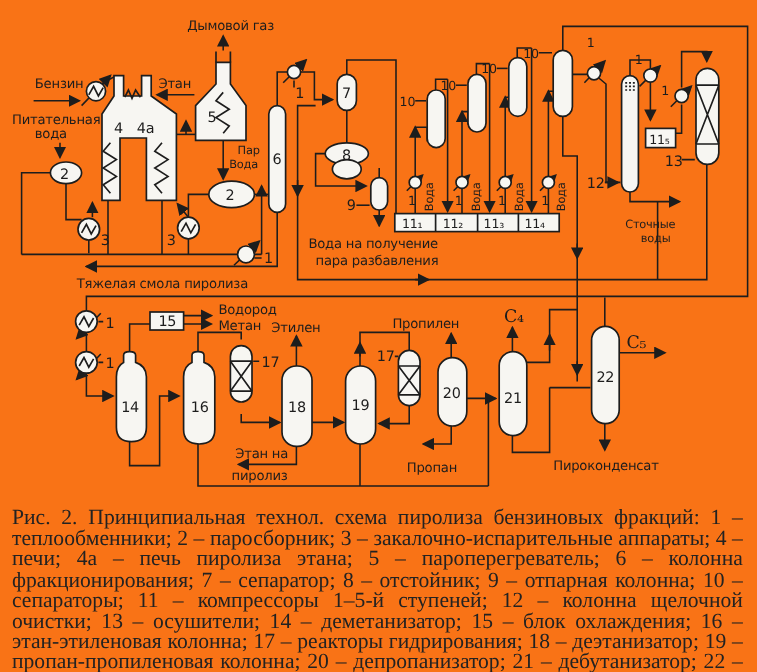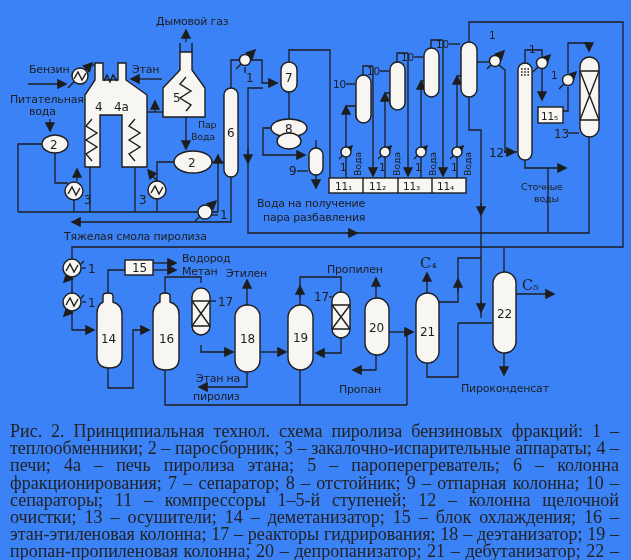--- a/index.html
+++ b/index.html
@@ -1,17 +1,17 @@
 <!DOCTYPE html>
 <html><head>
 <meta charset="utf-8">
 <style>
   html,body{margin:0;padding:0;background:#f7f6f2;}
   body{width:631px;height:560px;overflow:hidden;font-family:"DejaVu Sans",sans-serif;color:#1d1d1d;}
-  .sheet{position:relative;width:631px;height:560px;background:#3b82f6;}
+  .sheet{position:relative;width:631px;height:560px;background:#f97316;}
   svg{display:block;}
   svg text{fill:#1d1d1d;font-family:"DejaVu Sans",sans-serif;letter-spacing:-0.2px;}
   .lbl{font-size:11px;}
   .lbl-sm{font-size:9.5px;}
   .num{font-size:12px;}
   .num-sm{font-size:10.5px;}
   .cx{font-family:"DejaVu Serif",serif;font-size:14.5px;}
   .caption{padding:5px 12px 0 10px;font-family:"Liberation Serif","DejaVu Serif",serif;
            font-size:18px;line-height:17.2px;text-align:justify;color:#222;}
   .caption p{margin:0;}

